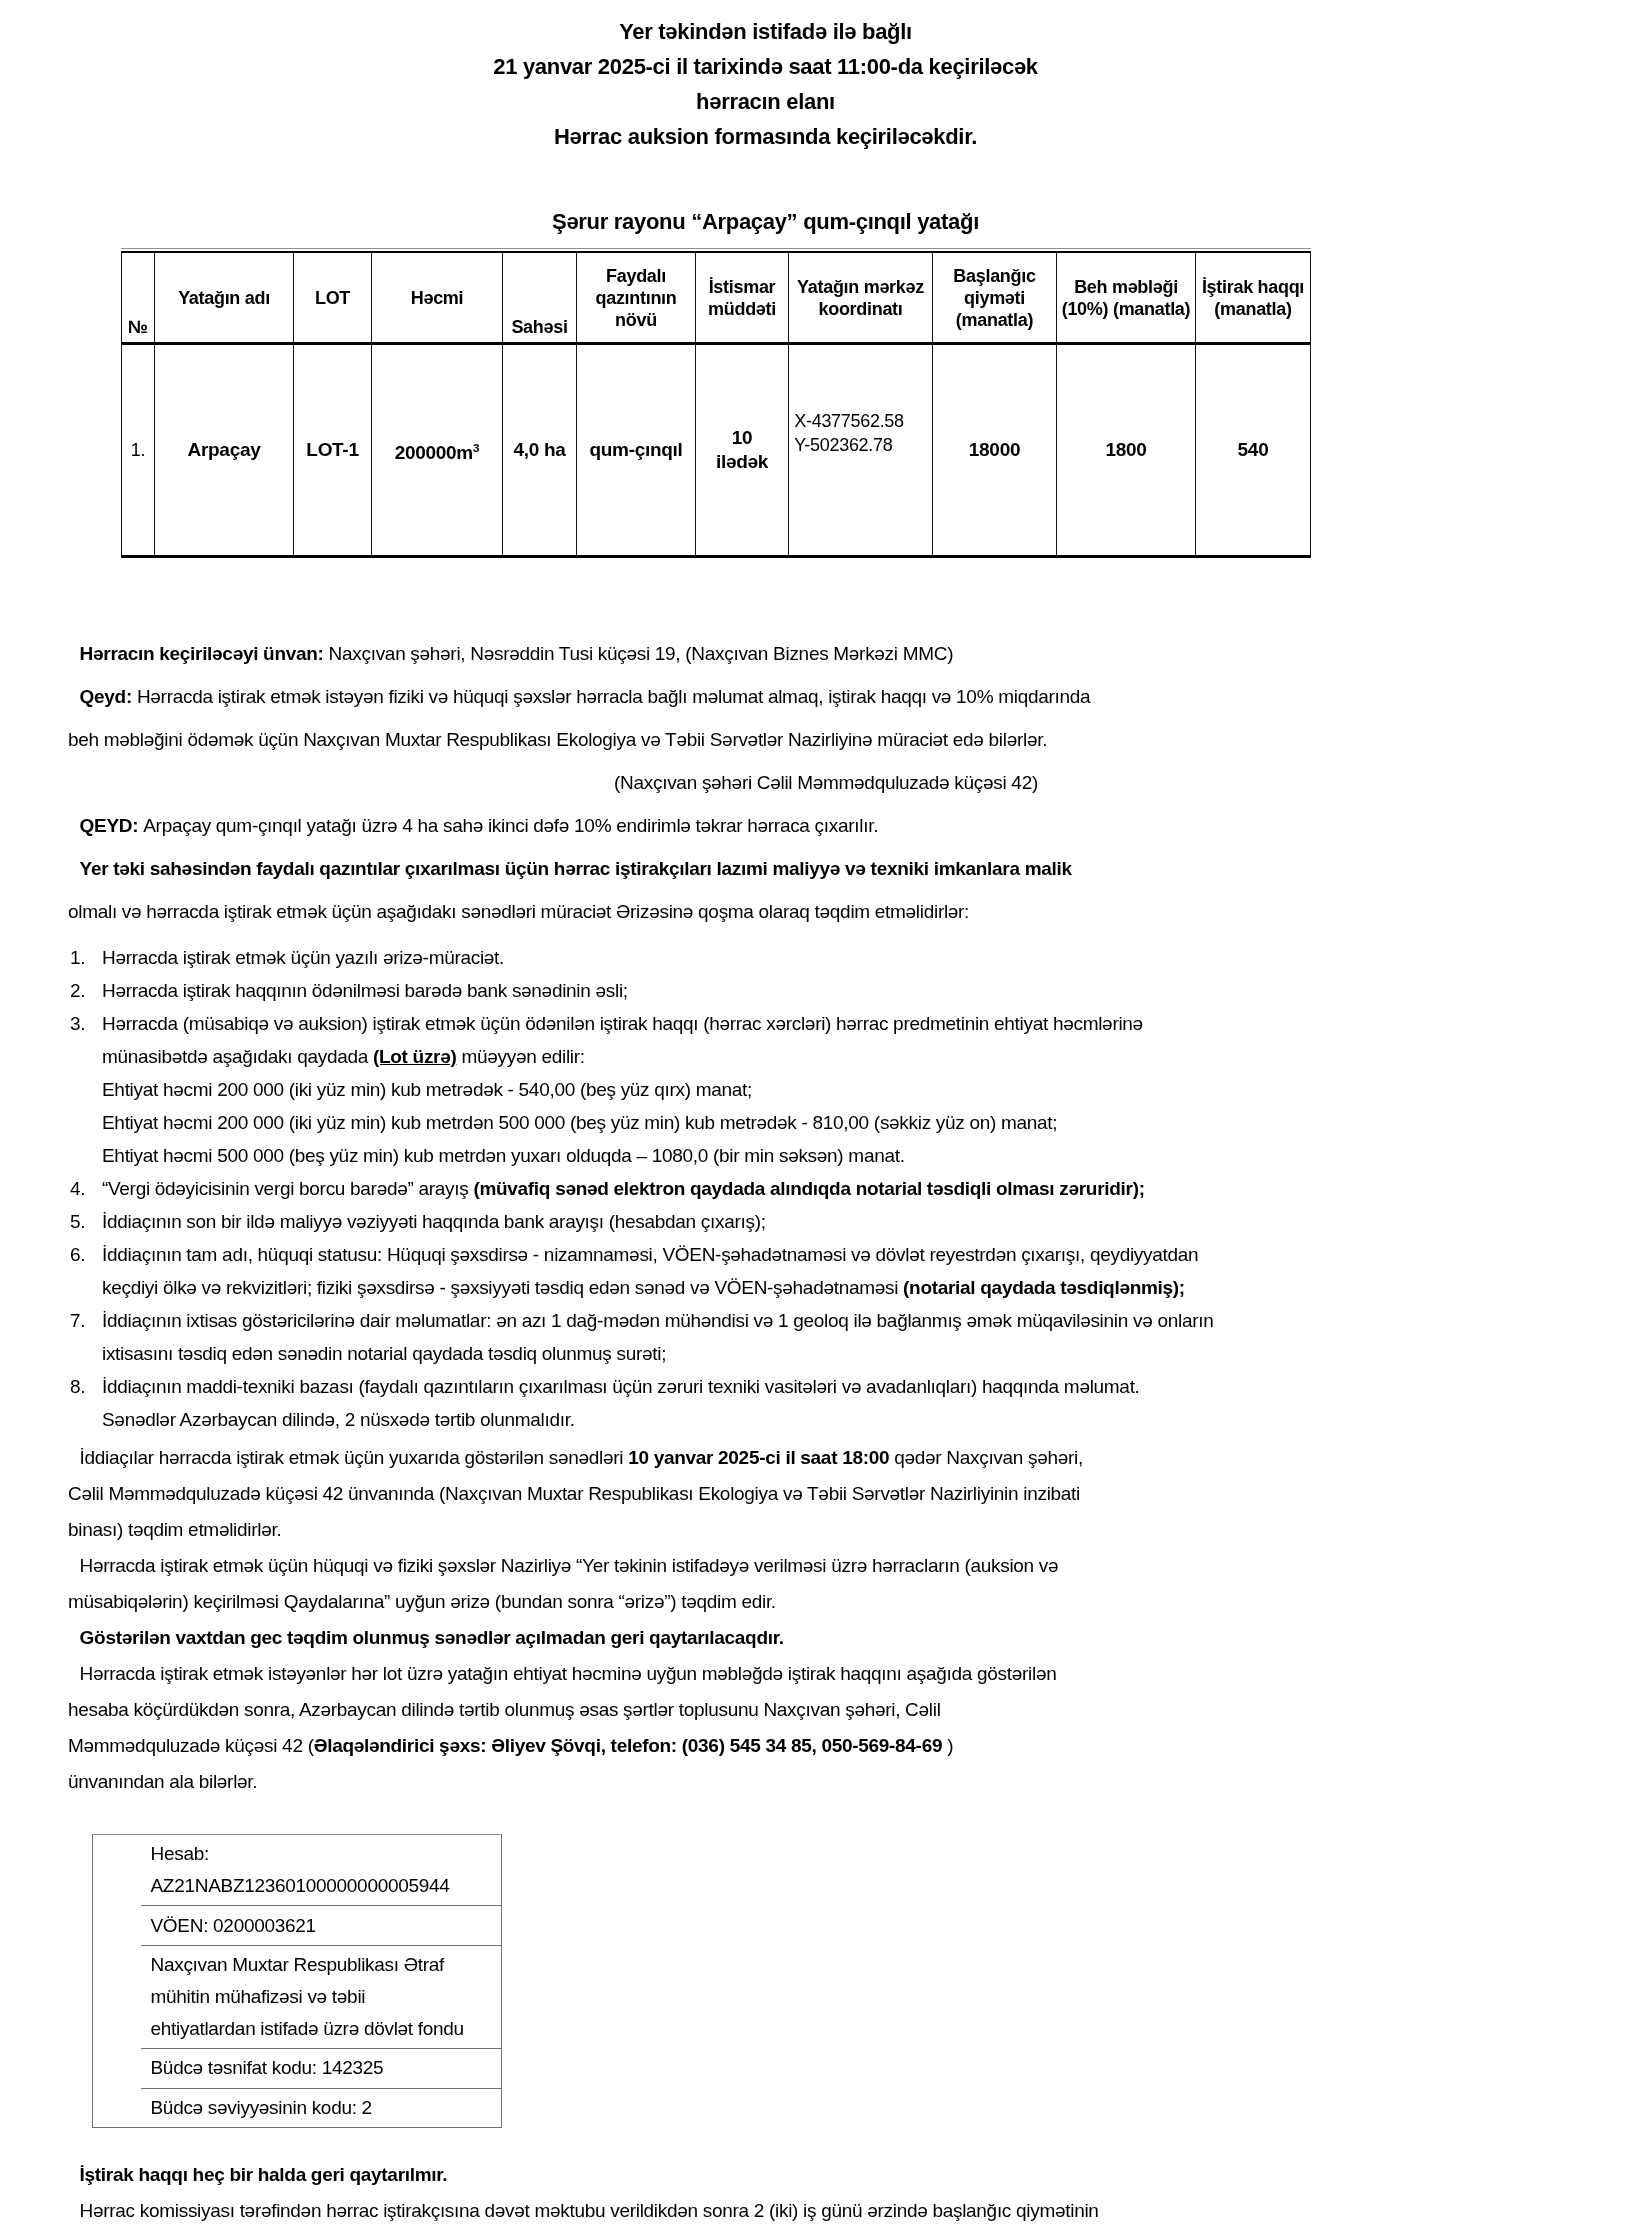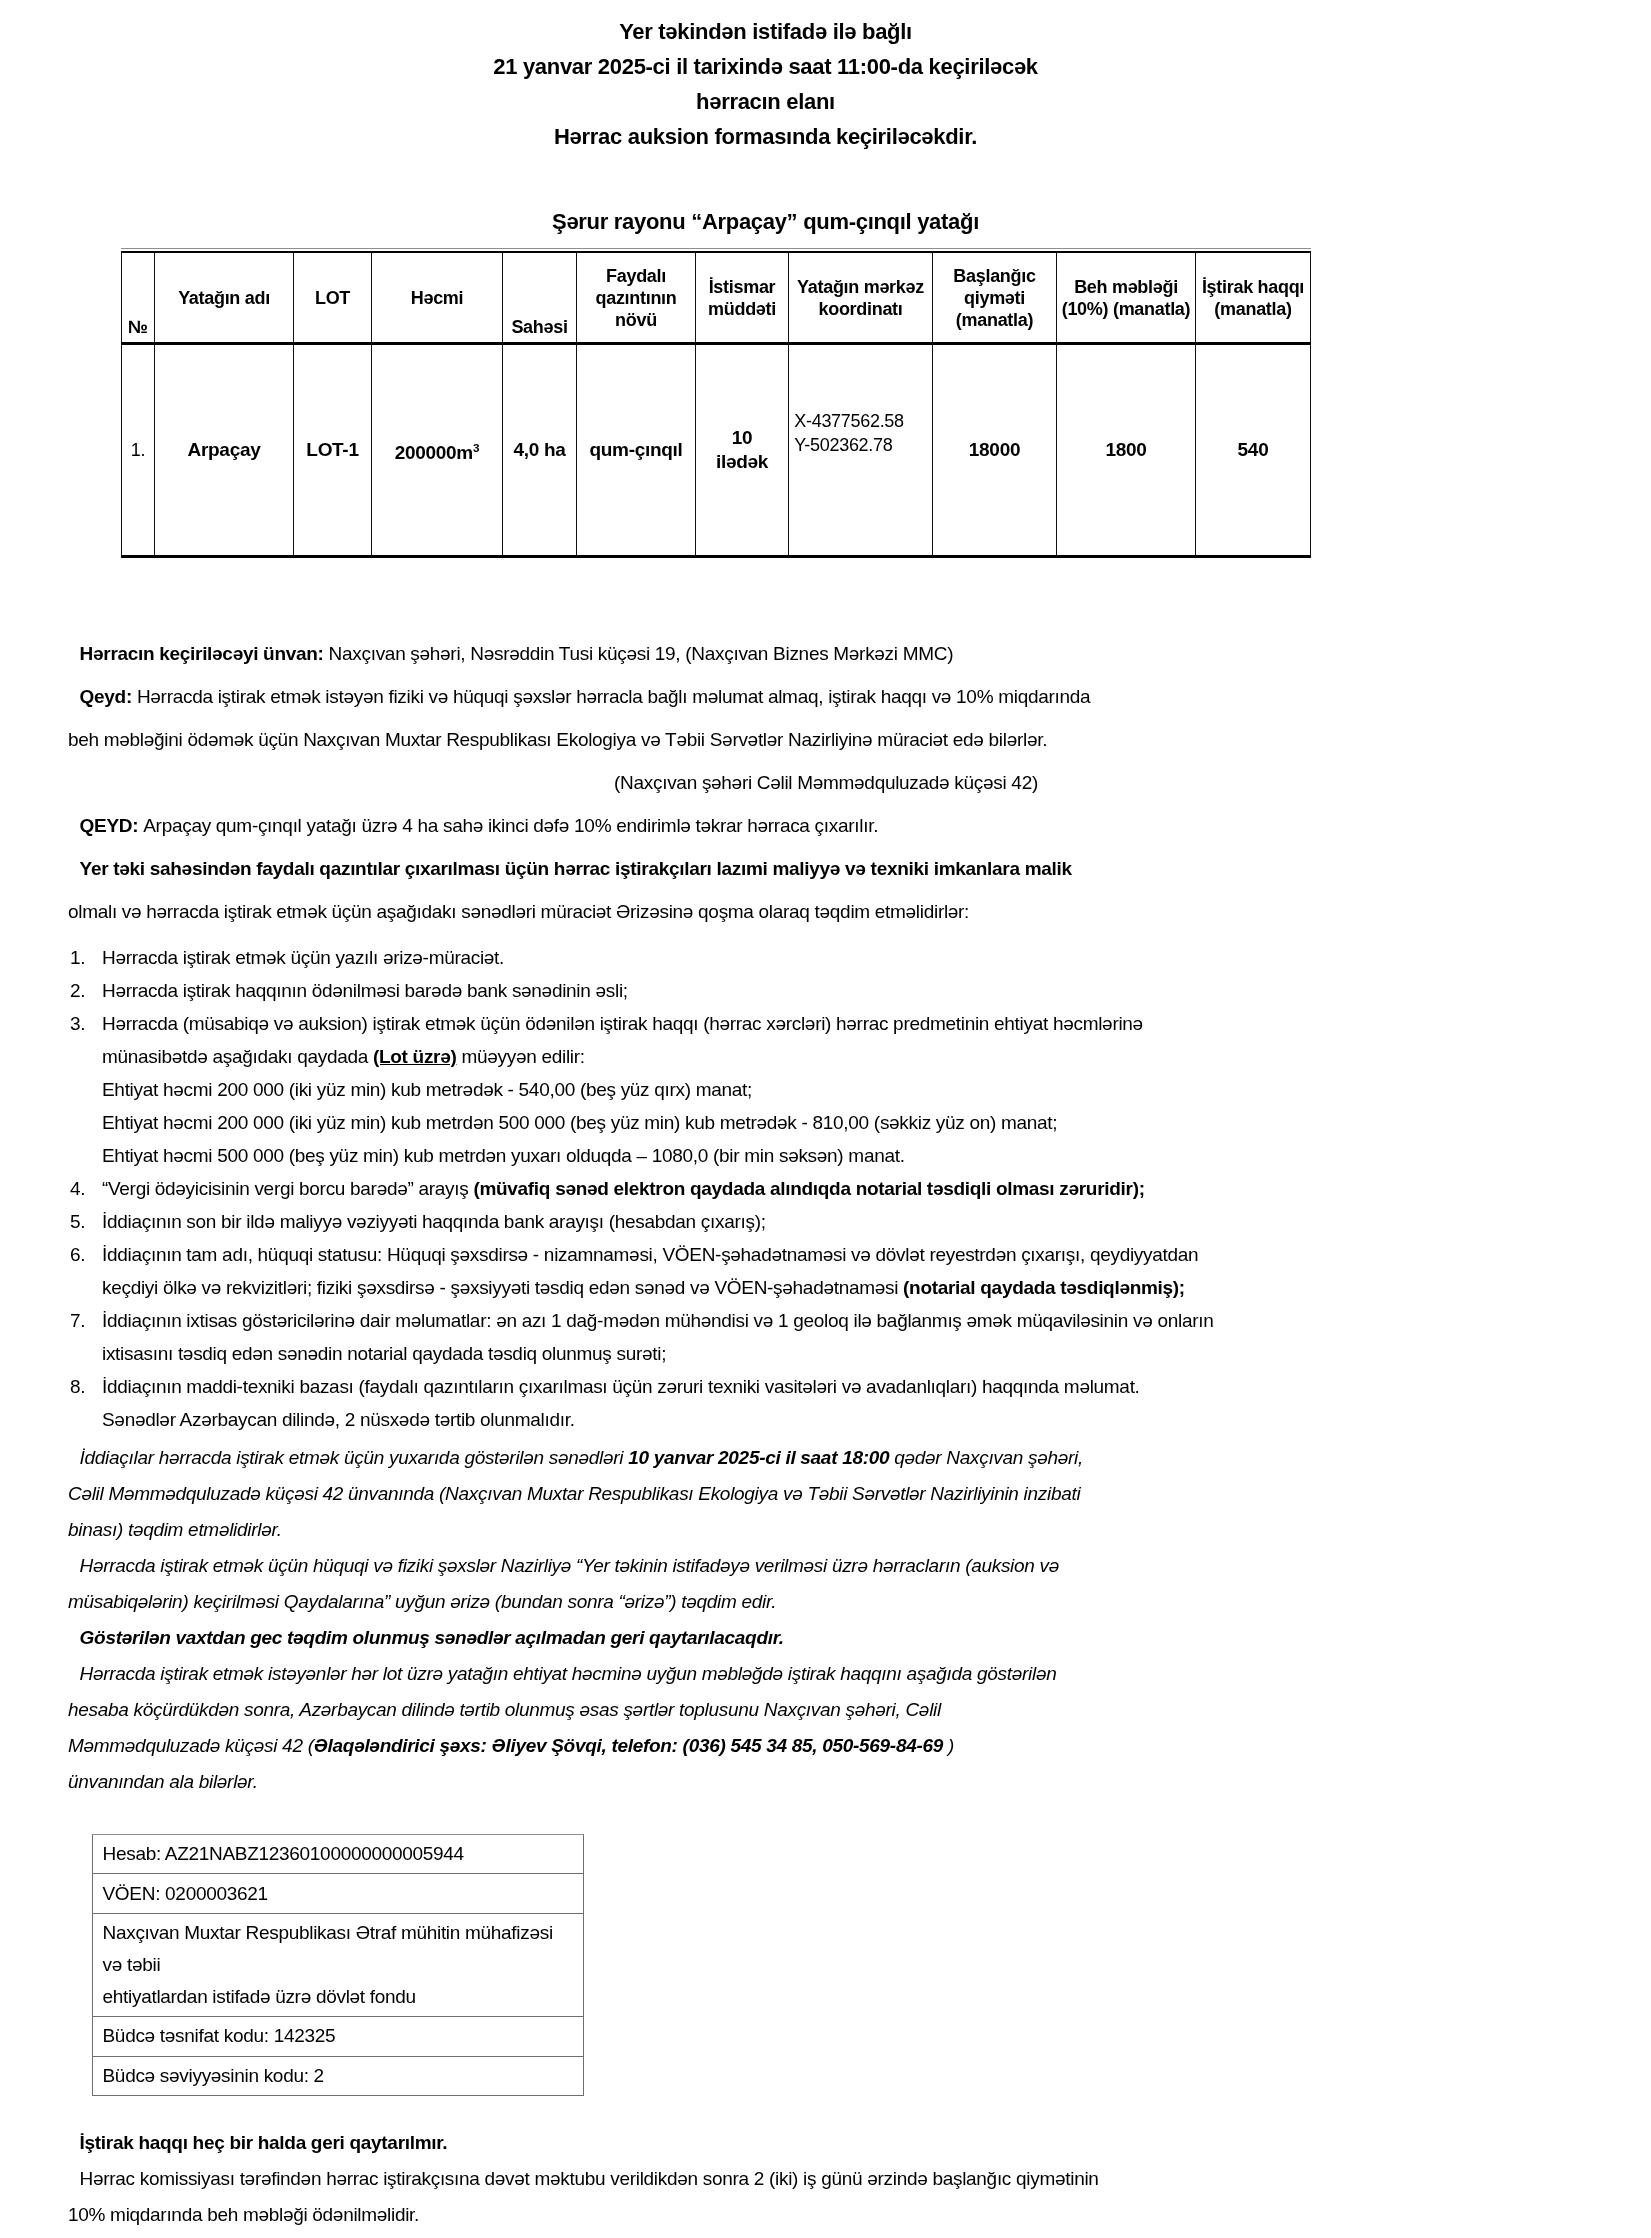--- a/index.html
+++ b/index.html
@@ -40,22 +40,22 @@
   
   .body-copy{margin-top:74px;}
   .para{font-size:19px;line-height:43px;text-indent:11.6px;}
   .para.no-indent{text-indent:0;text-align:center;}
   .list-block{margin-top:7.4px;}
   .li{position:relative;font-size:19px;line-height:33px;padding-left:34px;}
   .li-num{position:absolute;left:2.1px;top:0;width:30.5px;font-size:19px;}
   .body-copy-bottom .para{line-height:36px;}
   
   .bank-box{
-    margin-top:34px;margin-left:24px;width:492px;
-    border:1.1px solid #6f6f6f;border-top:1.6px solid #8f8f8f;box-sizing:border-box;background:#fff;
+    margin-top:34px;margin-left:24px;width:410px;
+    border:1.1px solid #6f6f6f;border-top:1.6px solid #8f8f8f;box-sizing:border-box;background:#fff;padding-left:48px;
   }
   .bank-row{font-size:19px;line-height:32px;padding:3.2px 9.5px;border-top:1.1px solid #6f6f6f;}
   .bank-row:first-child{border-top:none;}
   .tail{margin-top:29.5px;}
 </style>
 </head>
 <body>
 
 <div class="page">
 
@@ -150,21 +150,21 @@
       <div class="li">
         <span class="li-num">7.</span>
         <span class="li-body"><span>İddiaçının ixtisas göstəricilərinə dair məlumatlar: ən azı 1 dağ-mədən mühəndisi və 1 geoloq ilə bağlanmış əmək müqaviləsinin və onların</span><br><span>ixtisasını təsdiq edən sənədin notarial qaydada təsdiq olunmuş surəti;</span></span>
       </div>
       <div class="li">
         <span class="li-num">8.</span>
         <span class="li-body"><span>İddiaçının maddi-texniki bazası (faydalı qazıntıların çıxarılması üçün zəruri texniki vasitələri və avadanlıqları) haqqında məlumat.</span><br><span>Sənədlər Azərbaycan dilində, 2 nüsxədə tərtib olunmalıdır.</span></span>
       </div>
     </div>
 
-    <div class="body-copy-bottom" style="margin-top:4.2px;font-style:italic;">
+    <div class="body-copy-bottom" style="margin-top:4.2px;">
       <div class="para"><span>İddiaçılar hərracda iştirak etmək üçün yuxarıda göstərilən sənədləri </span><span style="font-weight: bold;">10 yanvar 2025-ci il saat 18:00</span><span> qədər Naxçıvan şəhəri,</span><br><span>Cəlil  Məmmədquluzadə  küçəsi 42 ünvanında (Naxçıvan Muxtar Respublikası Ekologiya və Təbii Sərvətlər Nazirliyinin inzibati</span><br><span>binası) təqdim etməlidirlər.</span></div>
       <div class="para"><span>Hərracda iştirak etmək üçün hüquqi və fiziki şəxslər Nazirliyə “Yer təkinin istifadəyə verilməsi üzrə hərracların (auksion və</span><br><span>müsabiqələrin) keçirilməsi Qaydalarına” uyğun ərizə (bundan sonra “ərizə”) təqdim edir.</span></div>
       <div class="para"><span style="font-weight: bold;">Göstərilən vaxtdan gec təqdim olunmuş sənədlər açılmadan geri qaytarılacaqdır.</span></div>
       <div class="para"><span>Hərracda iştirak etmək istəyənlər hər lot üzrə yatağın ehtiyat həcminə uyğun məbləğdə iştirak haqqını aşağıda göstərilən</span><br><span>hesaba köçürdükdən sonra, Azərbaycan dilində tərtib olunmuş əsas şərtlər toplusunu Naxçıvan şəhəri,  Cəlil</span><br><span>Məmmədquluzadə küçəsi 42 (</span><span style="font-weight: bold;">Əlaqələndirici şəxs: Əliyev Şövqi, telefon: (036) 545 34 85, 050-569-84-69</span><span> )</span><br><span>ünvanından  ala bilərlər.</span></div>
     </div>
 
     <div class="bank-box">
       <div class="bank-row"><span>Hesab: AZ21NABZ12360100000000005944</span></div>
       <div class="bank-row"><span>VÖEN: 0200003621</span></div>
       <div class="bank-row"><span>Naxçıvan Muxtar Respublikası Ətraf mühitin mühafizəsi və təbii</span><br><span>ehtiyatlardan istifadə üzrə dövlət fondu</span></div>

